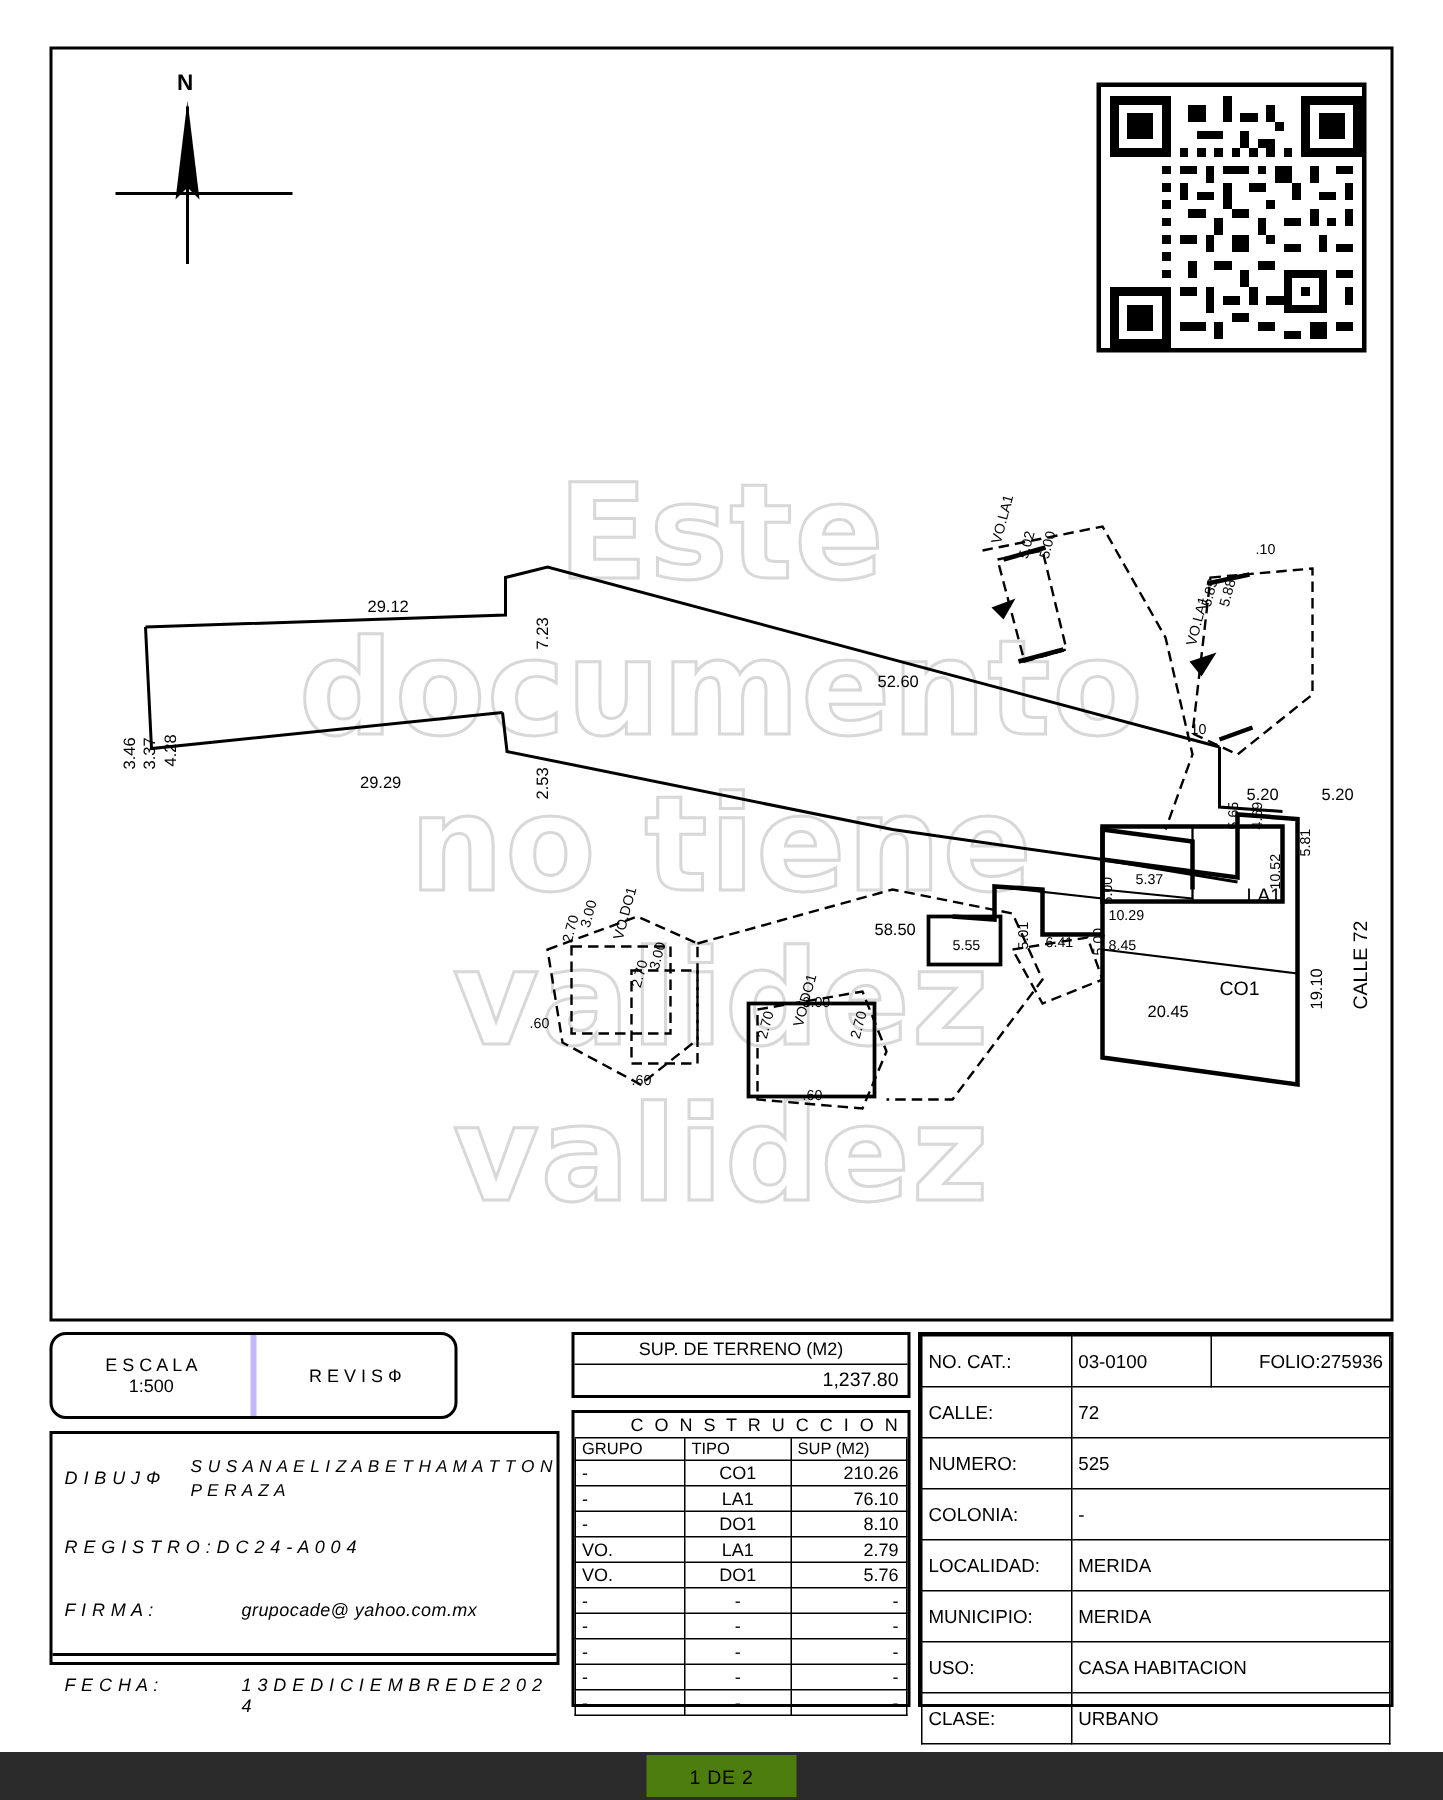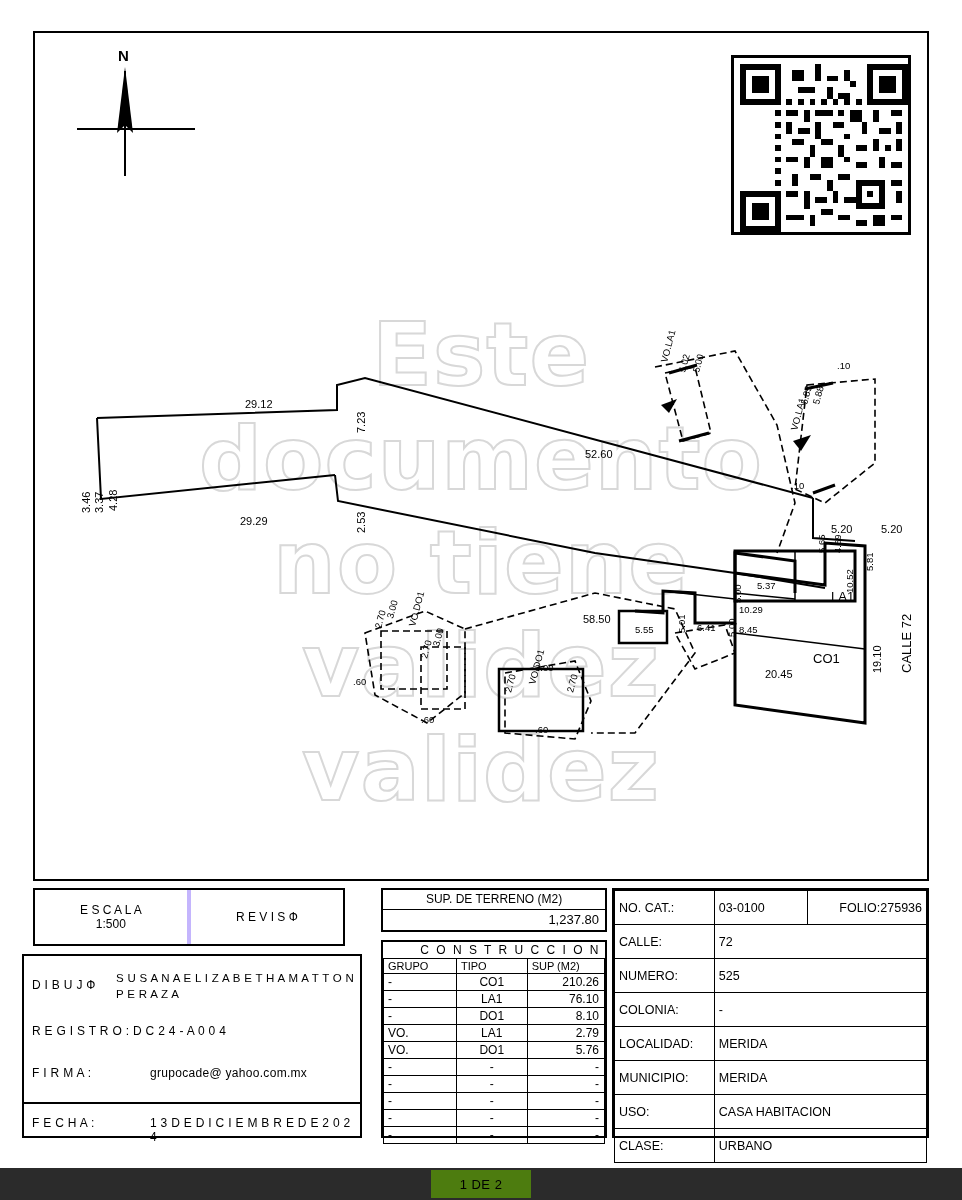--- a/index.html
+++ b/index.html
@@ -110,25 +110,25 @@
     font-size: 12px;
   }
   .tbl td, .tbl th {
     border: 1px solid #000;
     padding: 1px 4px;
     font-weight: normal;
     vertical-align: middle;
   }
 
   
-  #block-escala { left: 33px; top: 888px; width: 312px; height: 58px; }
+  #block-escala { left: 33px; top: 888px; width: 272px; height: 58px; border-radius: 11px; }
   #block-escala td { text-align: center; }
 
   
-  #block-dibujo { left: 22px; top: 954px; width: 340px; height: 184px; }
+  #block-dibujo { left: 33px; top: 954px; width: 340px; height: 156px; font-style: italic; }
   .dibujo-inner { position: relative; width: 100%; height: 100%; }
   .dibujo-row {
     position: absolute;
     font-size: 12px;
     letter-spacing: 0.3px;
   }
   .dibujo-sep {
     position: absolute;
     left: 0; right: 0;
     border-top: 2px solid #000;

